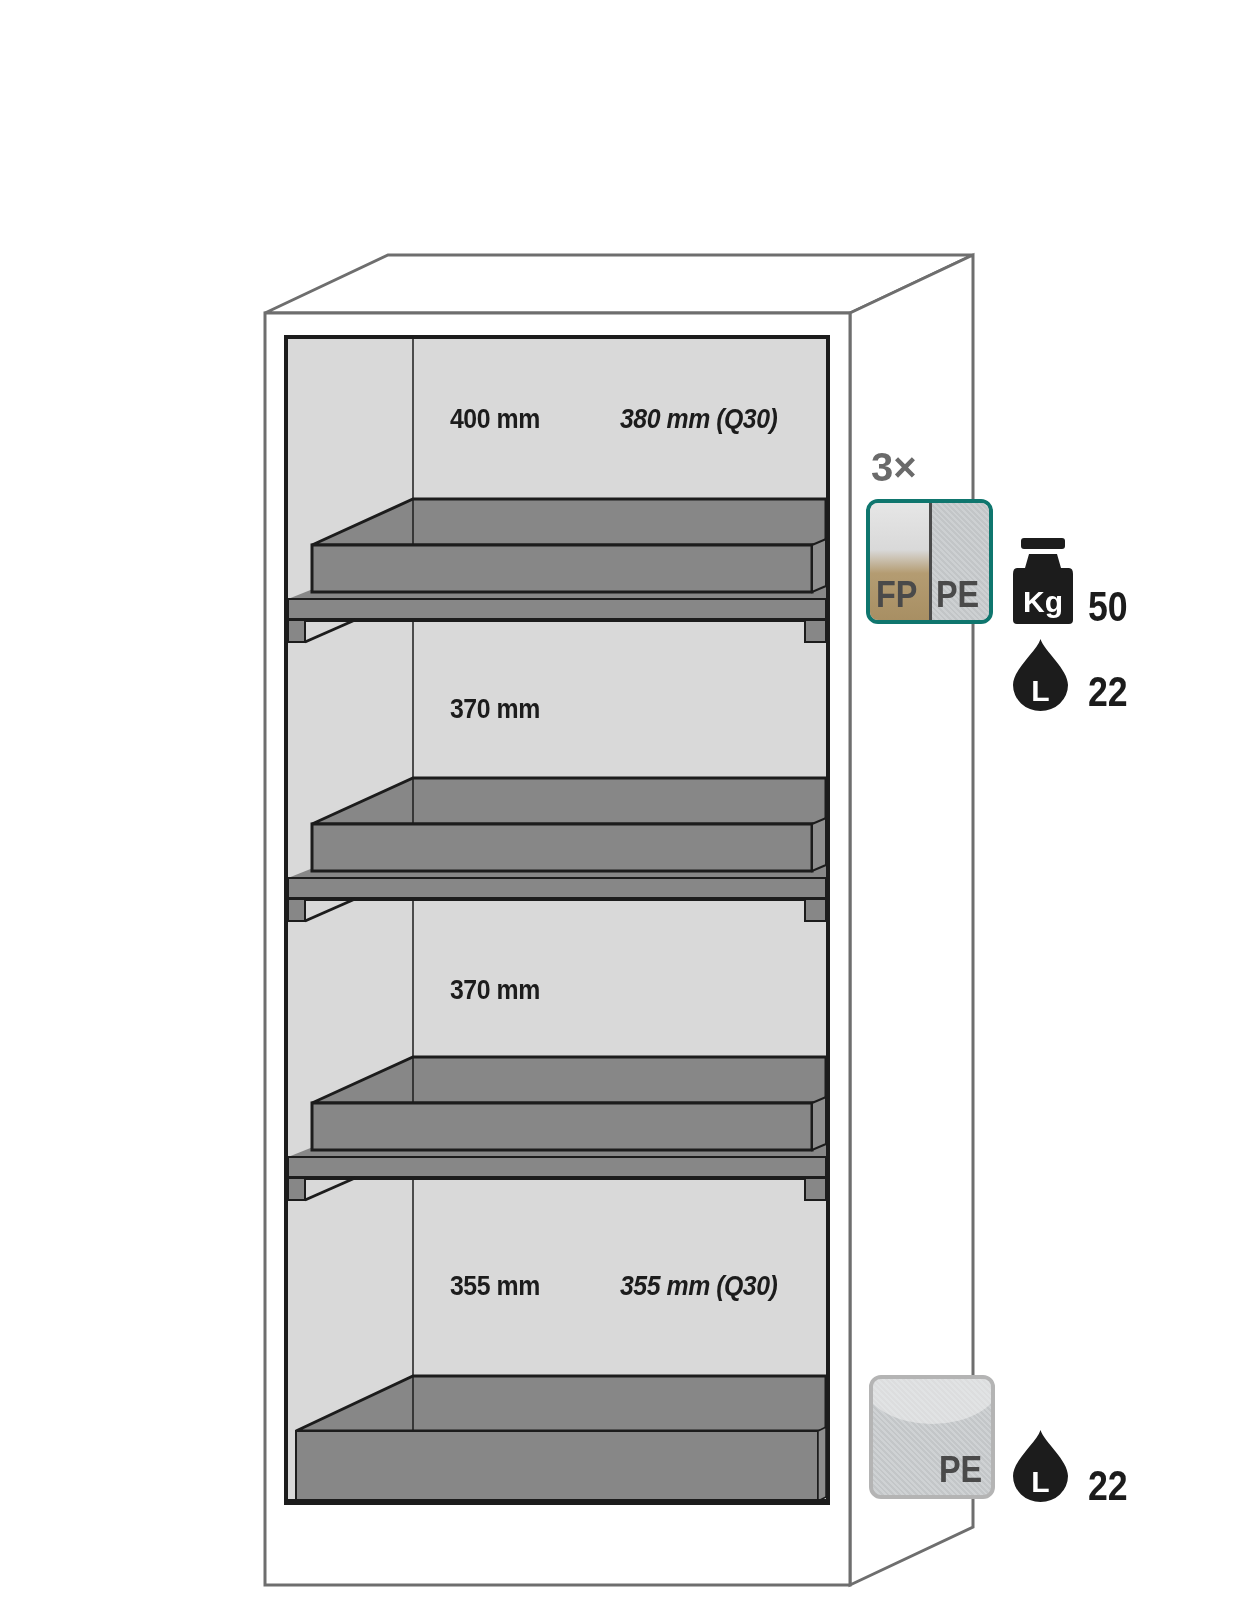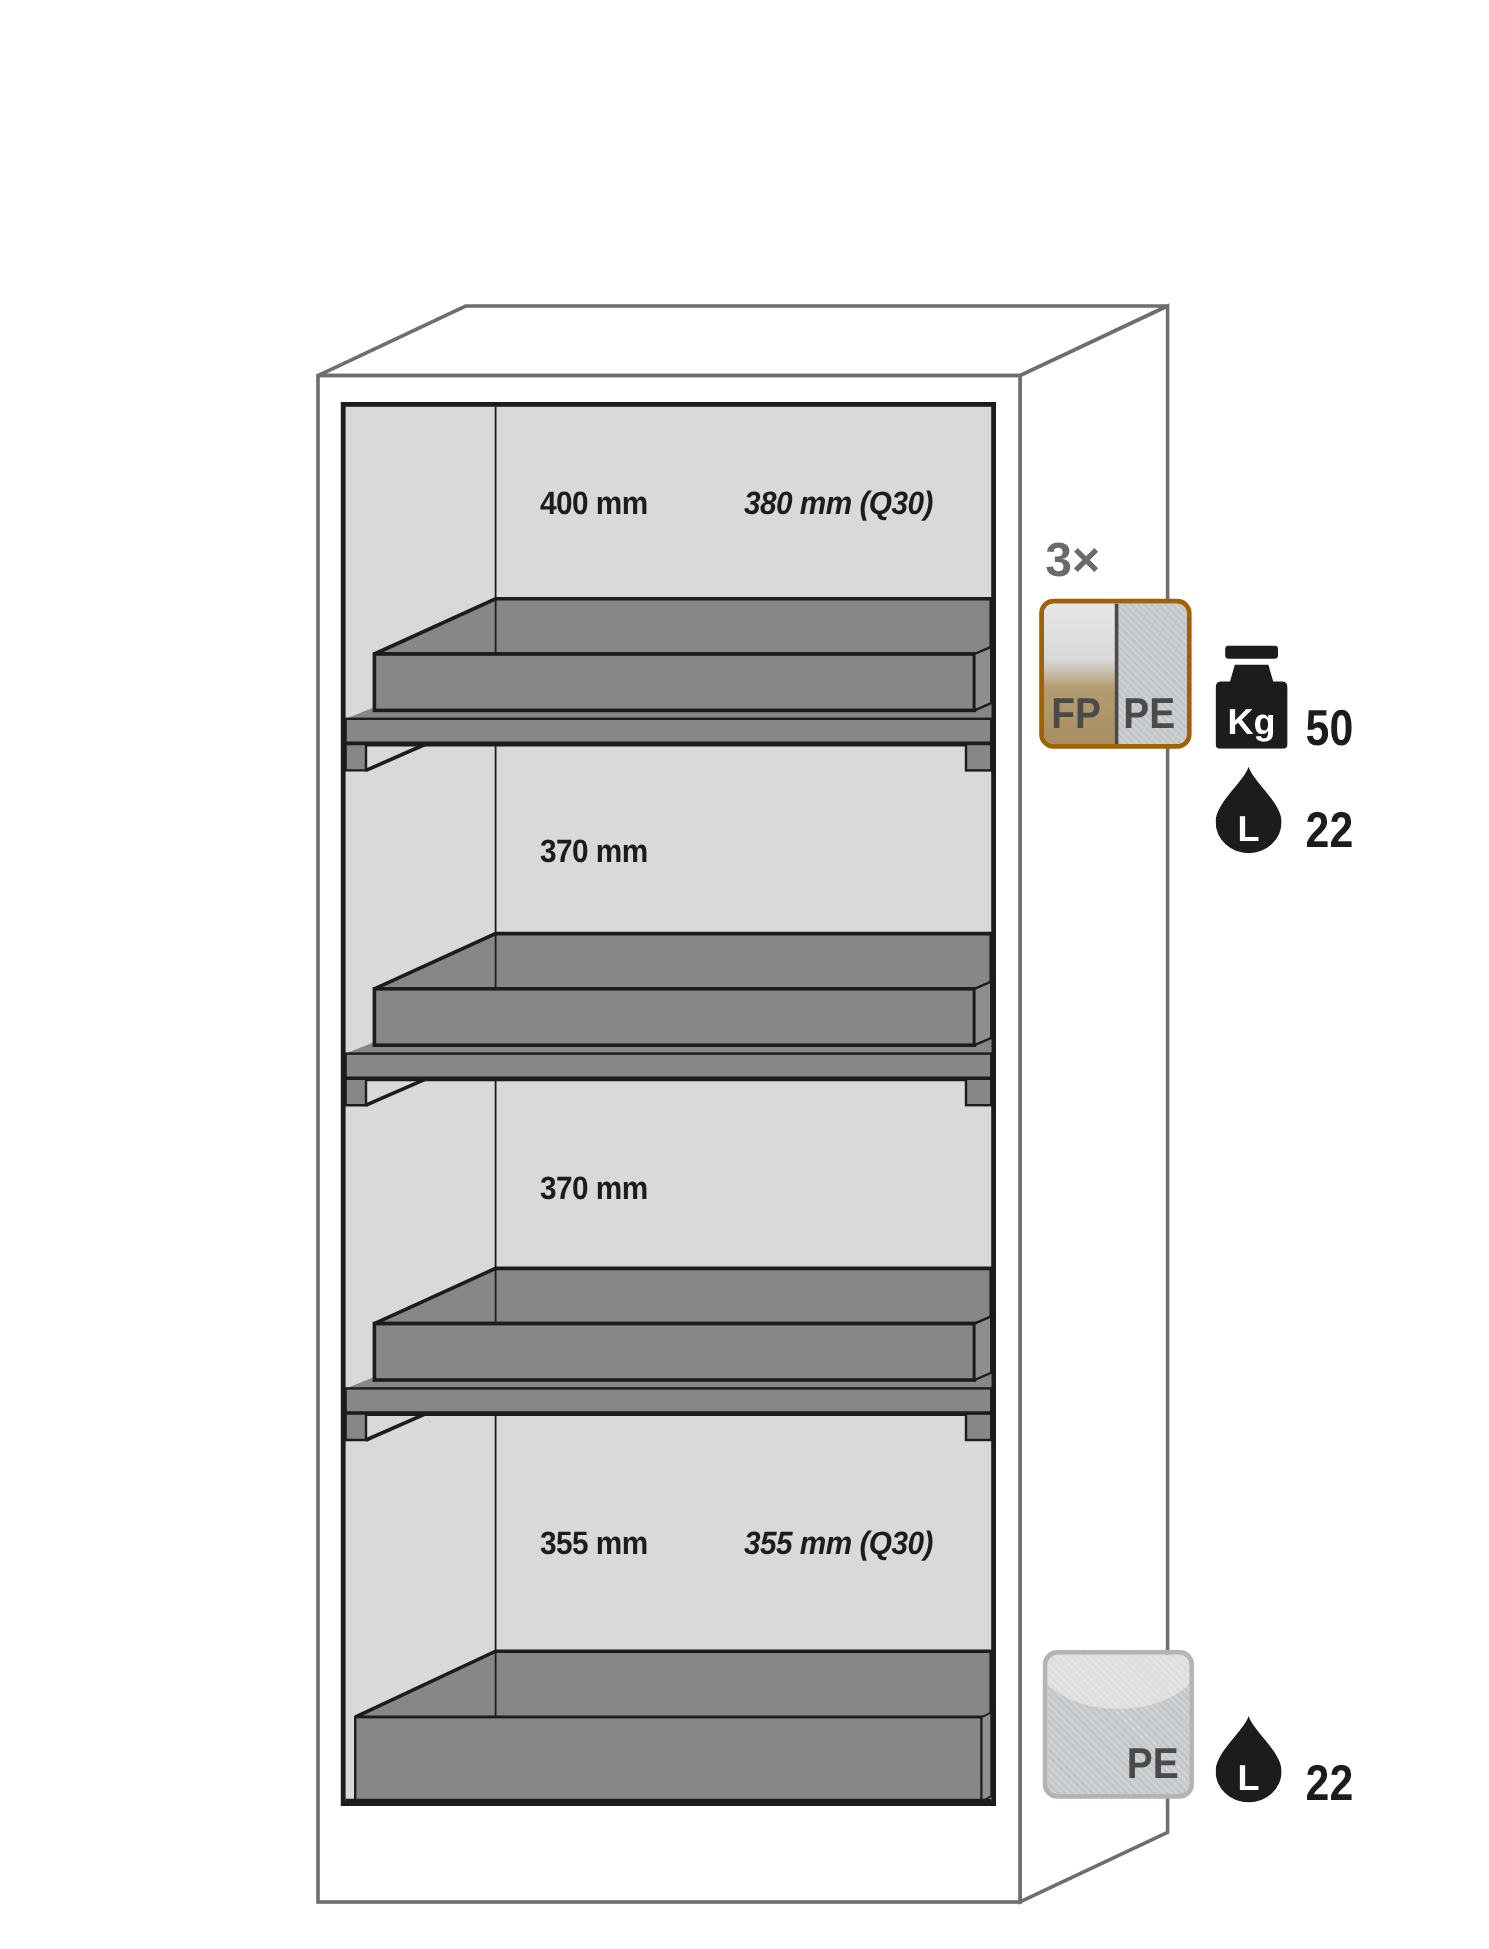--- a/index.html
+++ b/index.html
@@ -5,21 +5,21 @@
   html, body { margin: 0; padding: 0; background: #ffffff; }
   body { width: 1241px; height: 1624px; position: relative; overflow: hidden;
          font-family: "Liberation Sans", "DejaVu Sans", sans-serif; }
   #stage { position: absolute; left: 0; top: 0; width: 1241px; height: 1504px; border-radius: 22px; }
   .lbl { position: absolute; font-family: "Liberation Sans", sans-serif; font-weight: bold;
          color: #1c1c1c; font-size: 27px; letter-spacing: -0.5px; white-space: nowrap;
          transform: scaleX(0.92); transform-origin: left center; }
   .lbl.it { font-style: italic; }
   .badge { position: absolute; border-radius: 12px; box-sizing: border-box; overflow: hidden; }
   .badge-fp-pe { left: 866px; top: 499px; width: 127px; height: 125px;
-                 border: 4px solid #a16207; background: #cfcfcf; }
+                 border: 4px solid #0f766e; background: #cfcfcf; }
   .badge-fp-pe .half { position: absolute; top: 0; bottom: 0; width: 50%; }
   .badge-fp-pe .fp { left: 0; background: linear-gradient(180deg,#e6e6e6 0%,#d9d9d9 40%,#b49c72 60%,#a88f63 100%); }
   .badge-fp-pe .pe { right: 0; background: repeating-linear-gradient(45deg,#cdd0d2 0 2px,#c2c5c7 2px 4px); }
   .badge-fp-pe .sep { position: absolute; left: 50%; top: 0; bottom: 0; width: 3px; margin-left: -1px; background: #4a4a4a; }
   .badge-text { position: absolute; bottom: 4px; font-weight: bold; font-size: 36px; color: #4a4a4a;
                 font-family: "Liberation Sans", sans-serif; transform: scaleX(0.9); transform-origin: left bottom; }
   .badge-pe { left: 869px; top: 1375px; width: 126px; height: 124px;
               border: 4px solid #b4b4b4;
               background: repeating-linear-gradient(45deg,#cfd2d4 0 2px,#c3c6c8 2px 4px); }
   .badge-pe .gloss { position: absolute; left: -10px; right: -10px; top: -40px; height: 85px;

